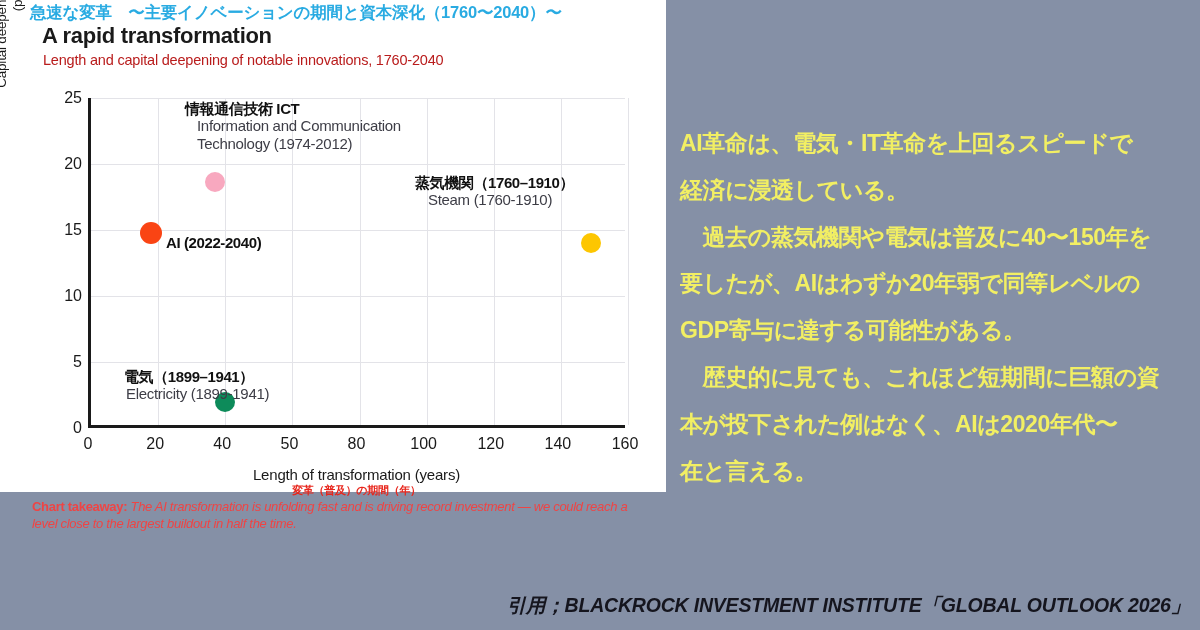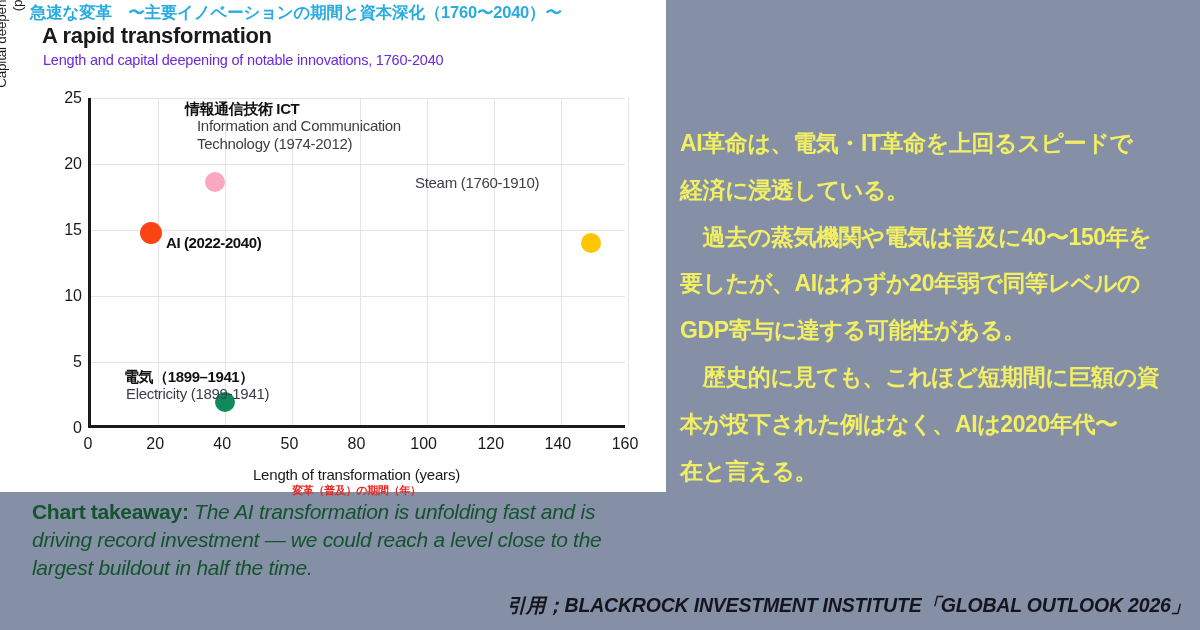--- a/index.html
+++ b/index.html
@@ -22,21 +22,21 @@
     font-size:16.5px; font-weight:bold; color:#29abe2;
     letter-spacing:-0.2px; white-space:nowrap;
   }
   #chart-title{
     position:absolute; left:42px; top:23px;
     font-size:22px; font-weight:bold; color:#1a1a1a;
     letter-spacing:-0.3px; white-space:nowrap;text-align:center;
   }
   #chart-subtitle{
     position:absolute; left:43px; top:52px;
-    font-size:14.5px; color:#6d28d9; font-weight:400;
+    font-size:14.5px; color:#b91c1c; font-weight:400;
     letter-spacing:-0.2px; white-space:nowrap;
   }
 
   
   #plot-area{
     position:absolute; left:88px; top:98px; width:537px; height:330px;
     border-left:3px solid #1a1a1a;
     border-bottom:3px solid #1a1a1a;
     background:#fff;
   }
@@ -95,21 +95,21 @@
   #ann-ict .en{ padding-left:12px; }
   #ann-ai{ left:166px; top:234px; }
   #ann-steam{ left:415px; top:174px; text-align:right; }
   #ann-steam .en{ padding-right:22px; }
   #ann-elec{ left:124px; top:348px;margin-top:20px; }
   #ann-elec .en{ padding-left:2px; }
 
   
   #takeaway{
     position:absolute; left:32px; top:498px; width:620px;
-    font-size:21px; line-height:1.33; color:#14532d;
+    font-size:13px; line-height:1.33; color:#ef4444;
     font-style:italic; letter-spacing:-0.3px;
   }
   #takeaway b{ font-style:normal; font-weight:bold; }
 
   
   #commentary{
     position:absolute; left:664px; top:112px; width:534px;
     color:#f2ef63; font-size:23px; font-weight:bold; line-height:1.34;
     letter-spacing:-0.4px;
   }
@@ -185,20 +185,21 @@
     <div class="jp">情報通信技術 ICT</div>
     <div class="en">Information and Communication</div>
     <div class="en">Technology (1974-2012)</div>
   </div>
 
   <div class="ann" id="ann-ai">
     <div class="jp">AI (2022-2040)</div>
   </div>
 
   <div class="ann" id="ann-steam">
+    <div class="jp">蒸気機関（1760–1910）</div>
     <div class="en">Steam (1760-1910)</div>
   </div>
 
   <div class="ann" id="ann-elec">
     <div class="jp">電気（1899–1941）</div>
     <div class="en">Electricity (1899-1941)</div>
   </div>
 
   <div id="takeaway">
     <b>Chart takeaway:</b><span> The AI transformation is unfolding fast and is driving record investment — we could reach a level close to the largest buildout in half the time.</span>

